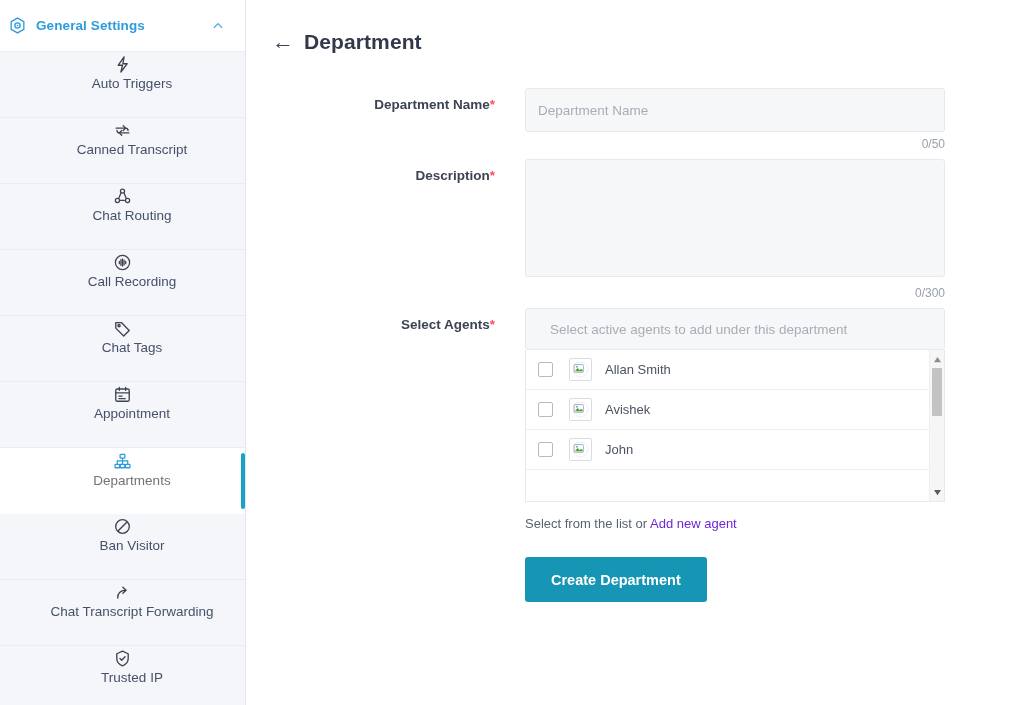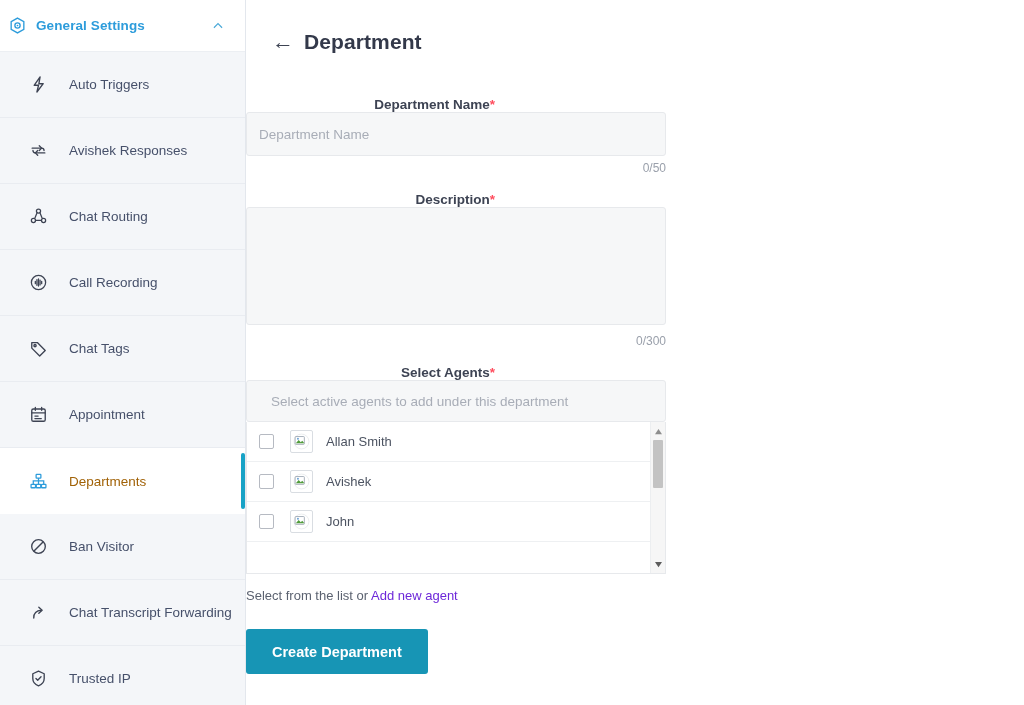--- a/index.html
+++ b/index.html
@@ -36,43 +36,43 @@
     font-weight: bold;
     margin-left: 6px;
     letter-spacing: .1px;
   }
   .sb-chevron { width: 18px; display: flex; align-items: center; justify-content: center; }
 
   .sb-list { display: flex; flex-direction: column; }
   .sb-item {
     height: 66px;
     display: flex; align-items: center;
-    padding-left: 26px;
     border-bottom: 1px solid #e9ecf1;
     background: #f4f6f9;
     position: relative;
     cursor: pointer;
+    flex-direction: column;
   }
   .sb-item .sb-icon {
     width: 24px; height: 24px;
     display: flex; align-items: center; justify-content: center;
     flex: 0 0 24px;
   }
   .sb-item .sb-label {
     margin-left: 19px;
     font-size: 13.5px;
     color: #46506a;
     white-space: nowrap;
   }
   .sb-item.active {
     background: #ffffff;
     border-bottom: 1px solid #ffffff;
     border-top: 1px solid #ffffff;
   }
-  .sb-item.active .sb-label { color: #a16207; }
+  .sb-item.active .sb-label { color: #737373; }
   .sb-item.active::after {
     content: "";
     position: absolute;
     right: 0; top: 4px; bottom: 4px;
     width: 4px;
     background: #17a2c6;
     border-radius: 2px;
   }
 
   
@@ -94,21 +94,21 @@
     user-select: none;
   }
   .page-title {
     font-size: 21px;
     font-weight: bold;
     color: #33394a;
     letter-spacing: .1px;
   }
 
   .form { margin-top: 34px; }
-  .form-row { display: flex; margin-bottom: 8px; flex-direction: column; }
+  .form-row { display: flex; margin-bottom: 8px; }
   .form-label {
     width: 279px;
     text-align: right;
     padding-right: 30px;
     padding-top: 9px;
     font-size: 13.5px;
     font-weight: bold;
     color: #3d4353;
     white-space: nowrap;
   }
@@ -281,21 +281,21 @@
 
       <div class="sb-item">
         <span class="sb-icon">
           <svg width="19" height="19" viewBox="0 0 24 24" fill="none" stroke="#3d4353" stroke-width="1.7" stroke-linecap="round" stroke-linejoin="round">
             <path d="M4 9h12a3 3 0 0 1 3 3"></path>
               <path d="M13 6l3 3-3 3"></path>
             <path d="M20 15H8a3 3 0 0 1-3-3"></path>
               <path d="M11 18l-3-3 3-3"></path>
           </svg>
         </span>
-        <span class="sb-label">Avishek Responses</span>
+        <span class="sb-label">Canned Transcript</span>
       </div>
 
       <div class="sb-item">
         <span class="sb-icon">
           <svg width="19" height="19" viewBox="0 0 24 24" fill="none" stroke="#3d4353" stroke-width="1.6">
             <circle cx="12" cy="5.2" r="2.6"></circle>
               <circle cx="5.6" cy="17" r="2.6"></circle>
               <circle cx="18.4" cy="17" r="2.6"></circle>
             <path d="M10.2 7.4 7.2 14.6M13.8 7.4l3 7.2M8.2 17h7.6"></path>
           </svg>

